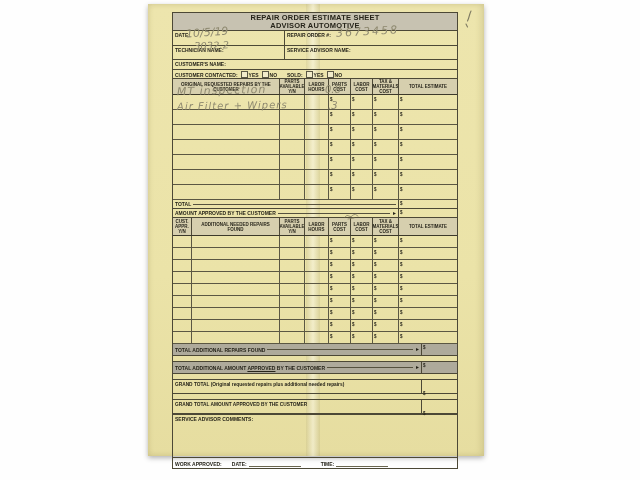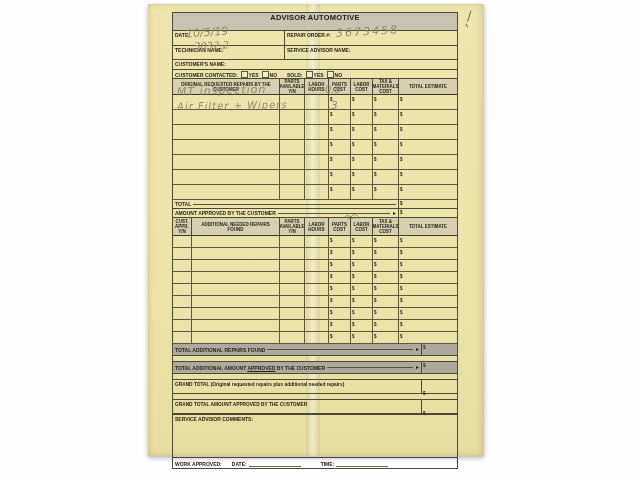--- a/index.html
+++ b/index.html
@@ -78,20 +78,21 @@
 </style>
 </head>
 <body>
 
 <div class="paper">
   <div class="crease"></div>
 
   <div class="form">
 
     <div class="band-title">
+      <div>REPAIR ORDER ESTIMATE SHEET</div>
       <div>ADVISOR AUTOMOTIVE</div>
     </div>
 
     <div class="frow h14">
       <div class="fcell split-l"><span class="lbl">DATE:</span></div>
       <div class="fcell" style="flex:1"><span class="lbl">REPAIR ORDER #:</span></div>
     </div>
 
     <div class="frow h13">
       <div class="fcell split-l"><span class="lbl">TECHNICIAN NAME:</span></div>

